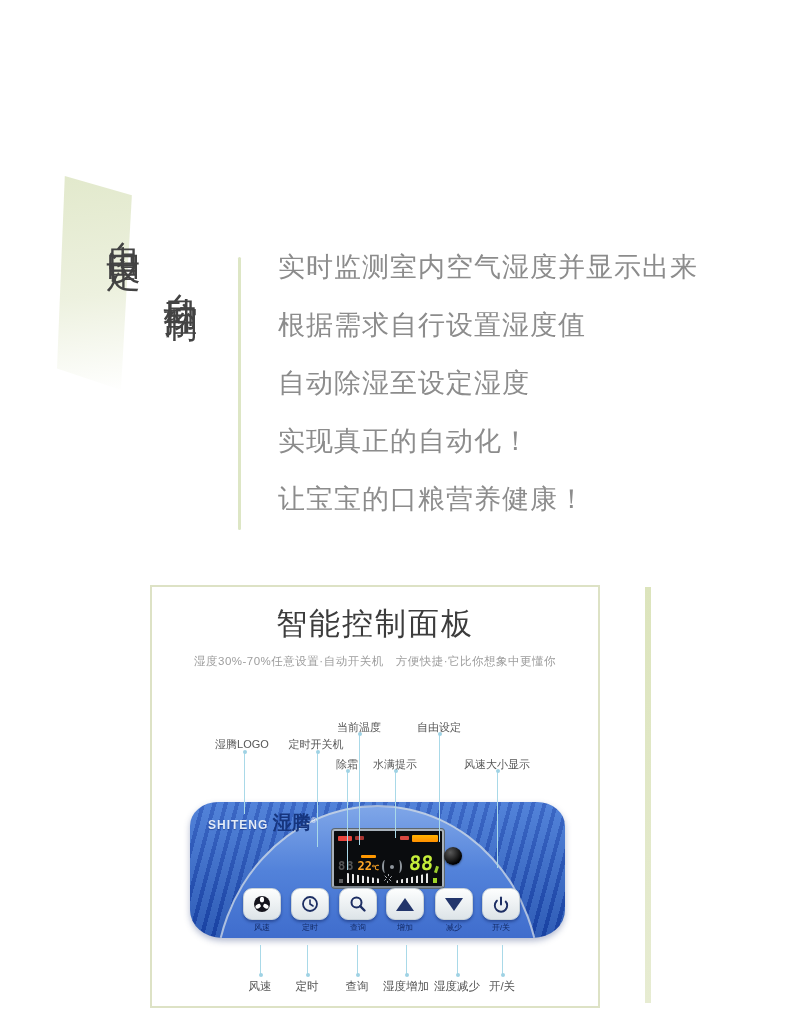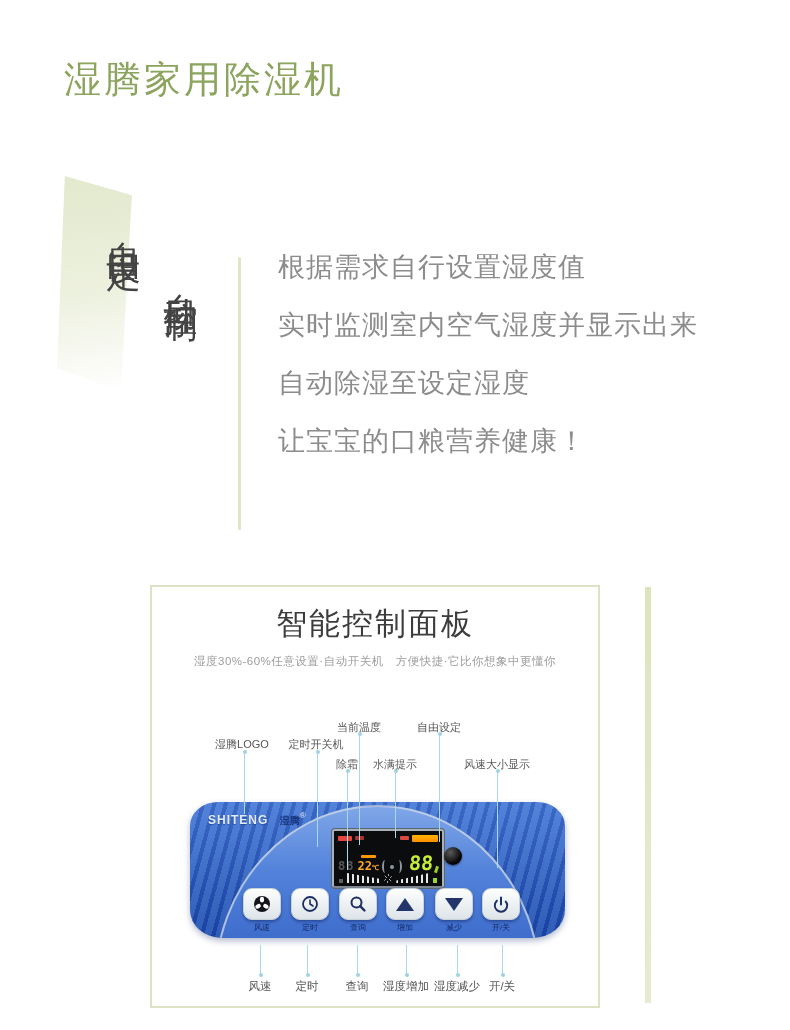--- a/index.html
+++ b/index.html
@@ -64,21 +64,21 @@
     background:
       linear-gradient(180deg, rgba(130,170,235,.30) 0%, rgba(8,35,110,.28) 100%),
       repeating-linear-gradient(105deg,#1e4cb5 0 4px,#3e72d2 4px 11px), #3e72d2;
     box-shadow:0 3px 6px rgba(40,60,120,.35); }
   .dome { position:absolute; left:24px; top:3px; width:327px; height:360px; border-radius:50%;
     border:2px solid rgba(208,218,228,.75);
     background:linear-gradient(180deg,#7fa6e8 0%,#5282da 18%,#3a67c9 42%,#2f5cc0 65%); }
   .brand { position:absolute; left:18px; top:8px; z-index:3; white-space:nowrap; }
   .brand-en { font-size:12px; font-weight:800; letter-spacing:1px; color:#e3ebf7;
     text-shadow:0 1px 1px rgba(20,50,120,.55); }
-  .brand-cn { font-size:10px; font-weight:700; color:#16357e; margin-left:7px; }
+  .brand-cn { font-size:19px; font-weight:700; color:#16357e; }
   .brand-r { font-size:8px; color:#eef2fa; vertical-align:super; }
 
   .lcd { position:absolute; left:142px; top:27px; width:112px; height:59px; z-index:3;
     background:#0a0c0e; border:2px solid #a9b2ba; border-bottom-color:#7d868e;
     border-radius:3px; box-shadow:0 0 0 1px #5c666e; padding:2px 4px;
     display:flex; flex-direction:column; }
   .lcd-top { height:10px; display:flex; align-items:center; gap:3px; }
   .blob { border-radius:1px; }
   .blob-red-a { width:14px; height:5px; background:#e8453c; }
   .blob-red-b { width:9px; height:4px; background:#a83530; }
@@ -127,36 +127,36 @@
     color:#132a66; z-index:3; white-space:nowrap; }
   .k1{left:72px;} .k2{left:120px;} .k3{left:168px;} .k4{left:215px;} .k5{left:264px;} .k6{left:311px;}
   .hotline { position:absolute; left:0; top:127px; width:100%; text-align:center; font-size:9px;
     font-weight:700; color:#1741a8; z-index:3; letter-spacing:.5px; }
 </style>
 </head>
 <body>
 
 <div class="page">
 
-  <h1 class="page-title">湿腾家用除湿机</h1>
 
   <div class="deco-shape"></div>
   <div class="v-title v-primary">自由设定</div>
   <div class="v-title v-secondary">自动控制</div>
   <div class="v-divider"></div>
   <div class="feature-lines">
+    <p class="f-line">实时监测室内空气湿度并显示出来</p>
     <p class="f-line">根据需求自行设置湿度值</p>
-    <p class="f-line">实时监测室内空气湿度并显示出来</p>
     <p class="f-line">自动除湿至设定湿度</p>
+    <p class="f-line">实现真正的自动化！</p>
     <p class="f-line">让宝宝的口粮营养健康！</p>
   </div>
 
   <div class="panel-card">
     <h2 class="card-title">智能控制面板</h2>
-    <p class="card-subtitle">湿度30%-60%任意设置·自动开关机　方便快捷·它比你想象中更懂你</p>
+    <p class="card-subtitle">湿度30%-70%任意设置·自动开关机　方便快捷·它比你想象中更懂你</p>
 
     <div class="co-label ca1">湿腾LOGO</div>
     <div class="co-label ca2">定时开关机</div>
     <div class="co-label ca3">当前温度</div>
     <div class="co-label ca4">除霜</div>
     <div class="co-label ca5">水满提示</div>
     <div class="co-label ca6">自由设定</div>
     <div class="co-label ca7">风速大小显示</div>
     <i class="leader dot-top ld1"></i>
     <i class="leader dot-top ld2"></i>

